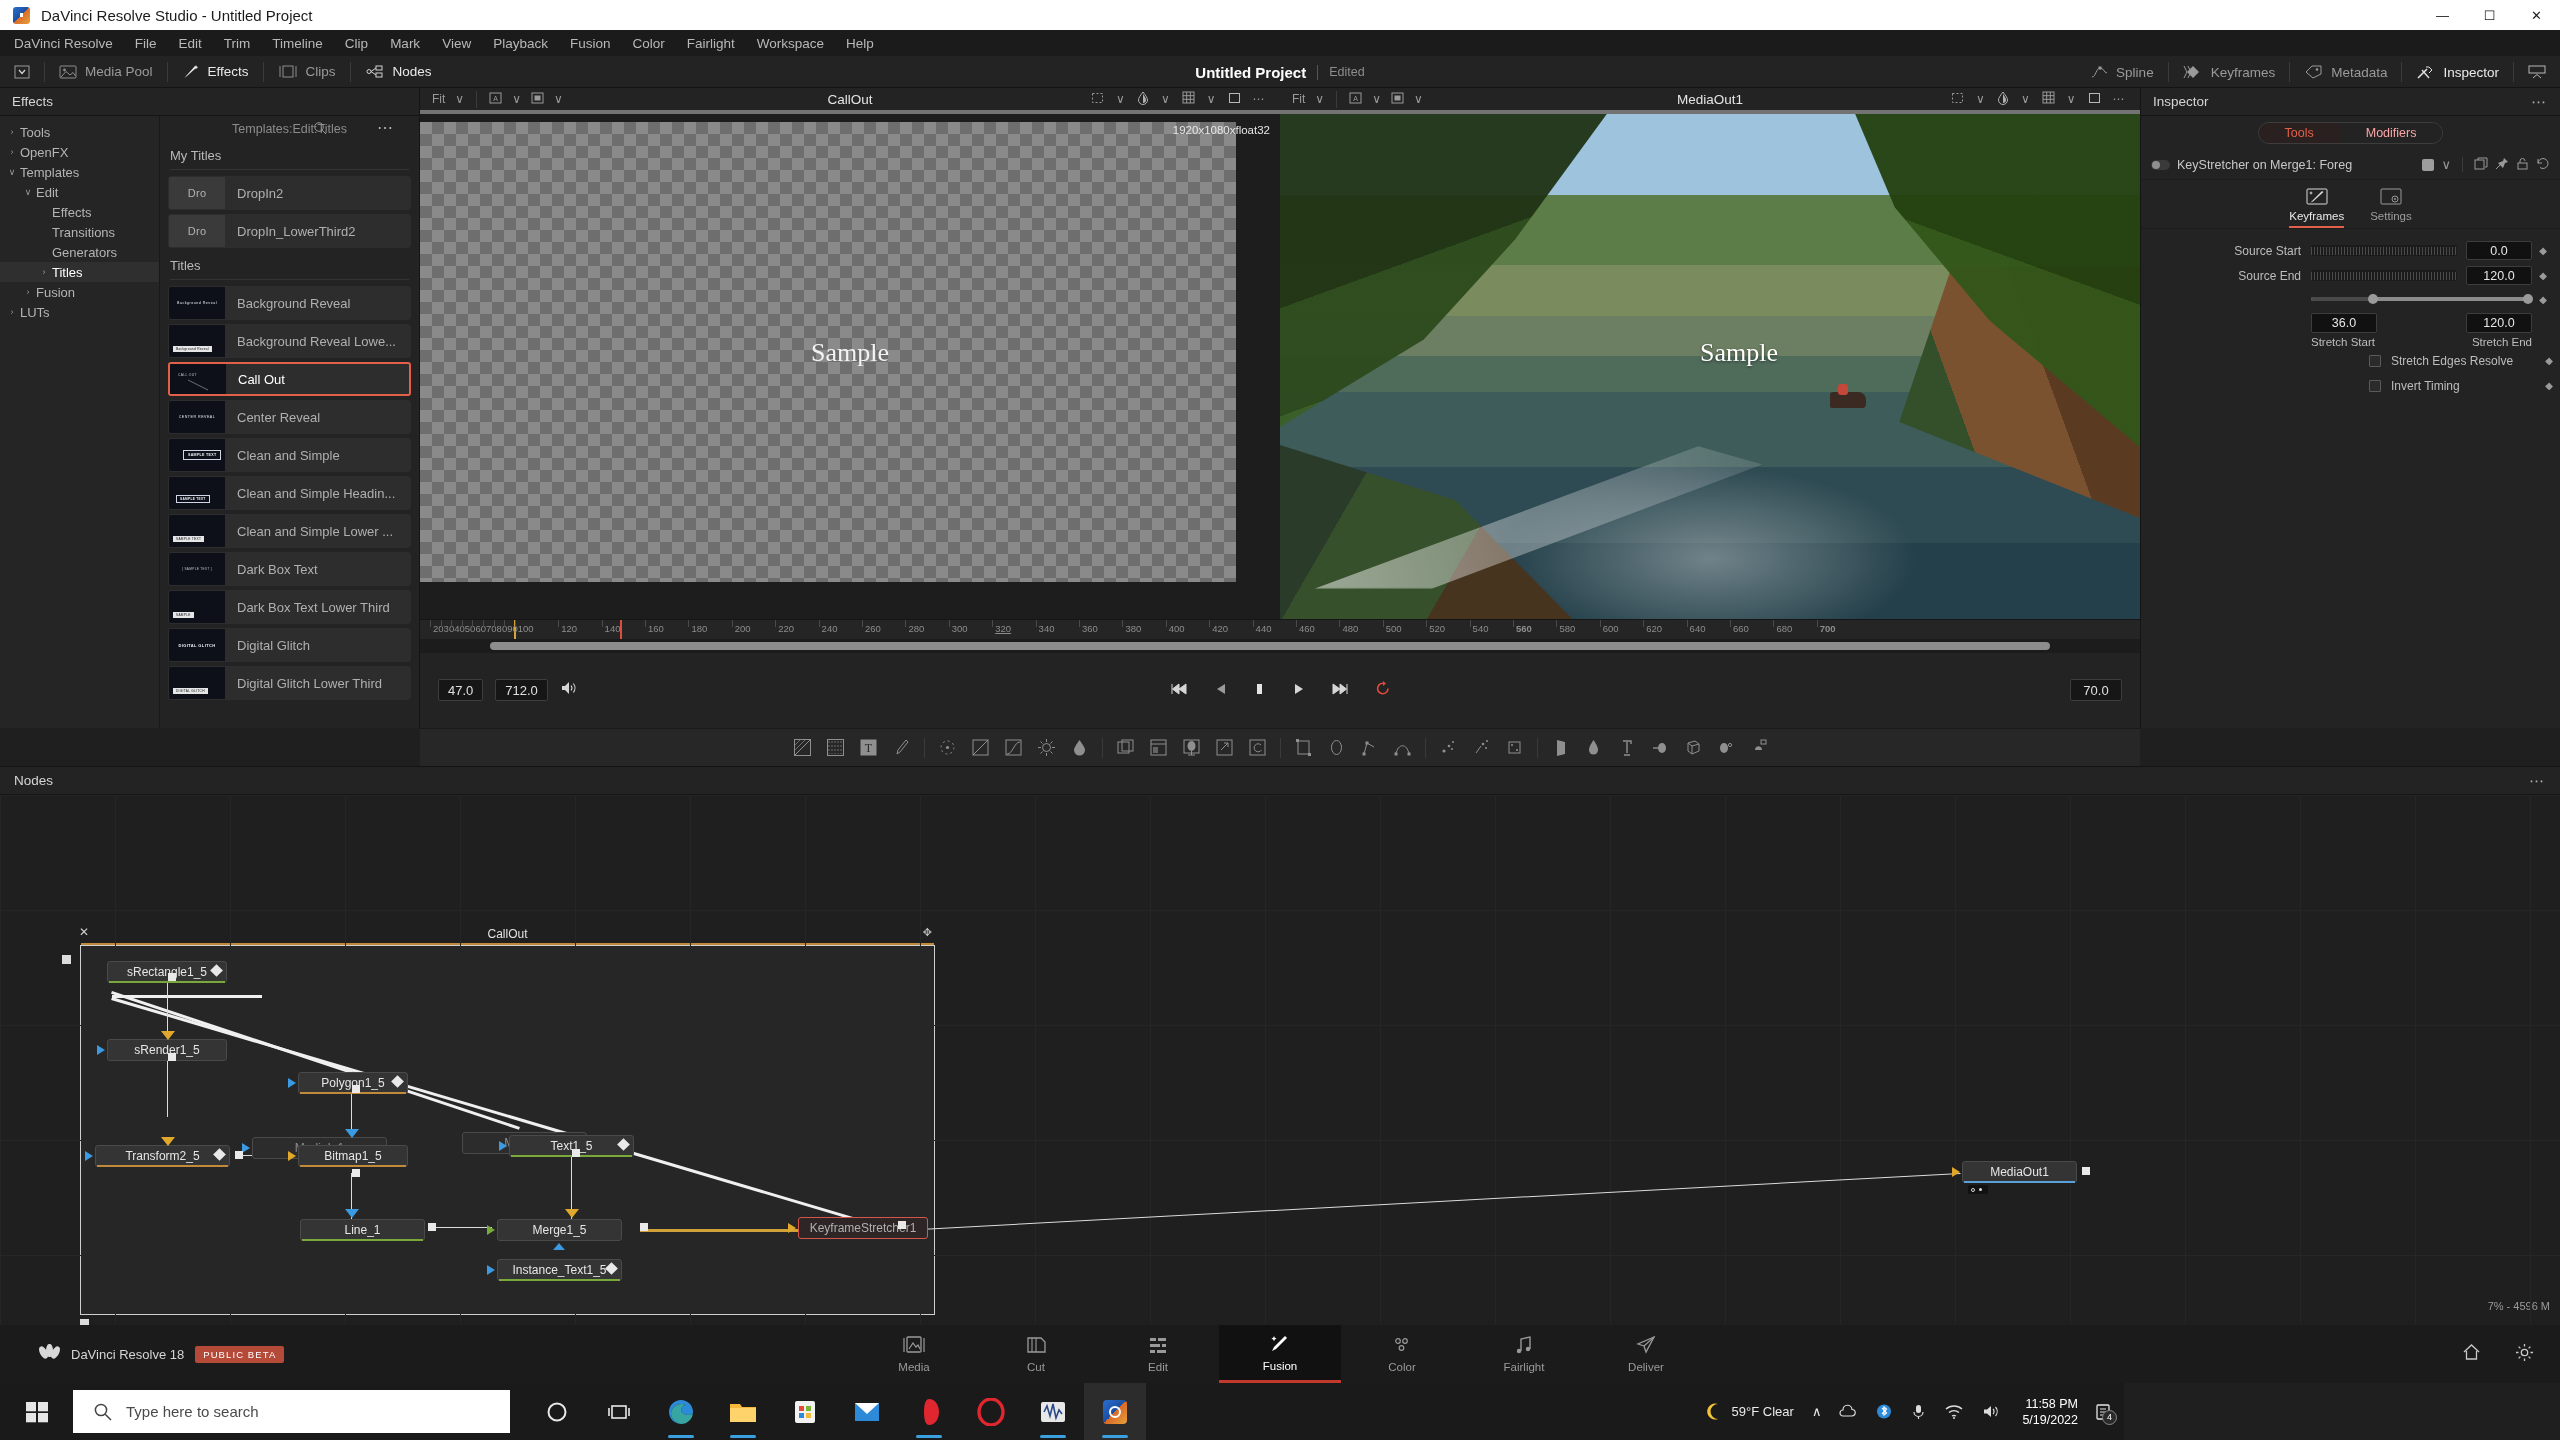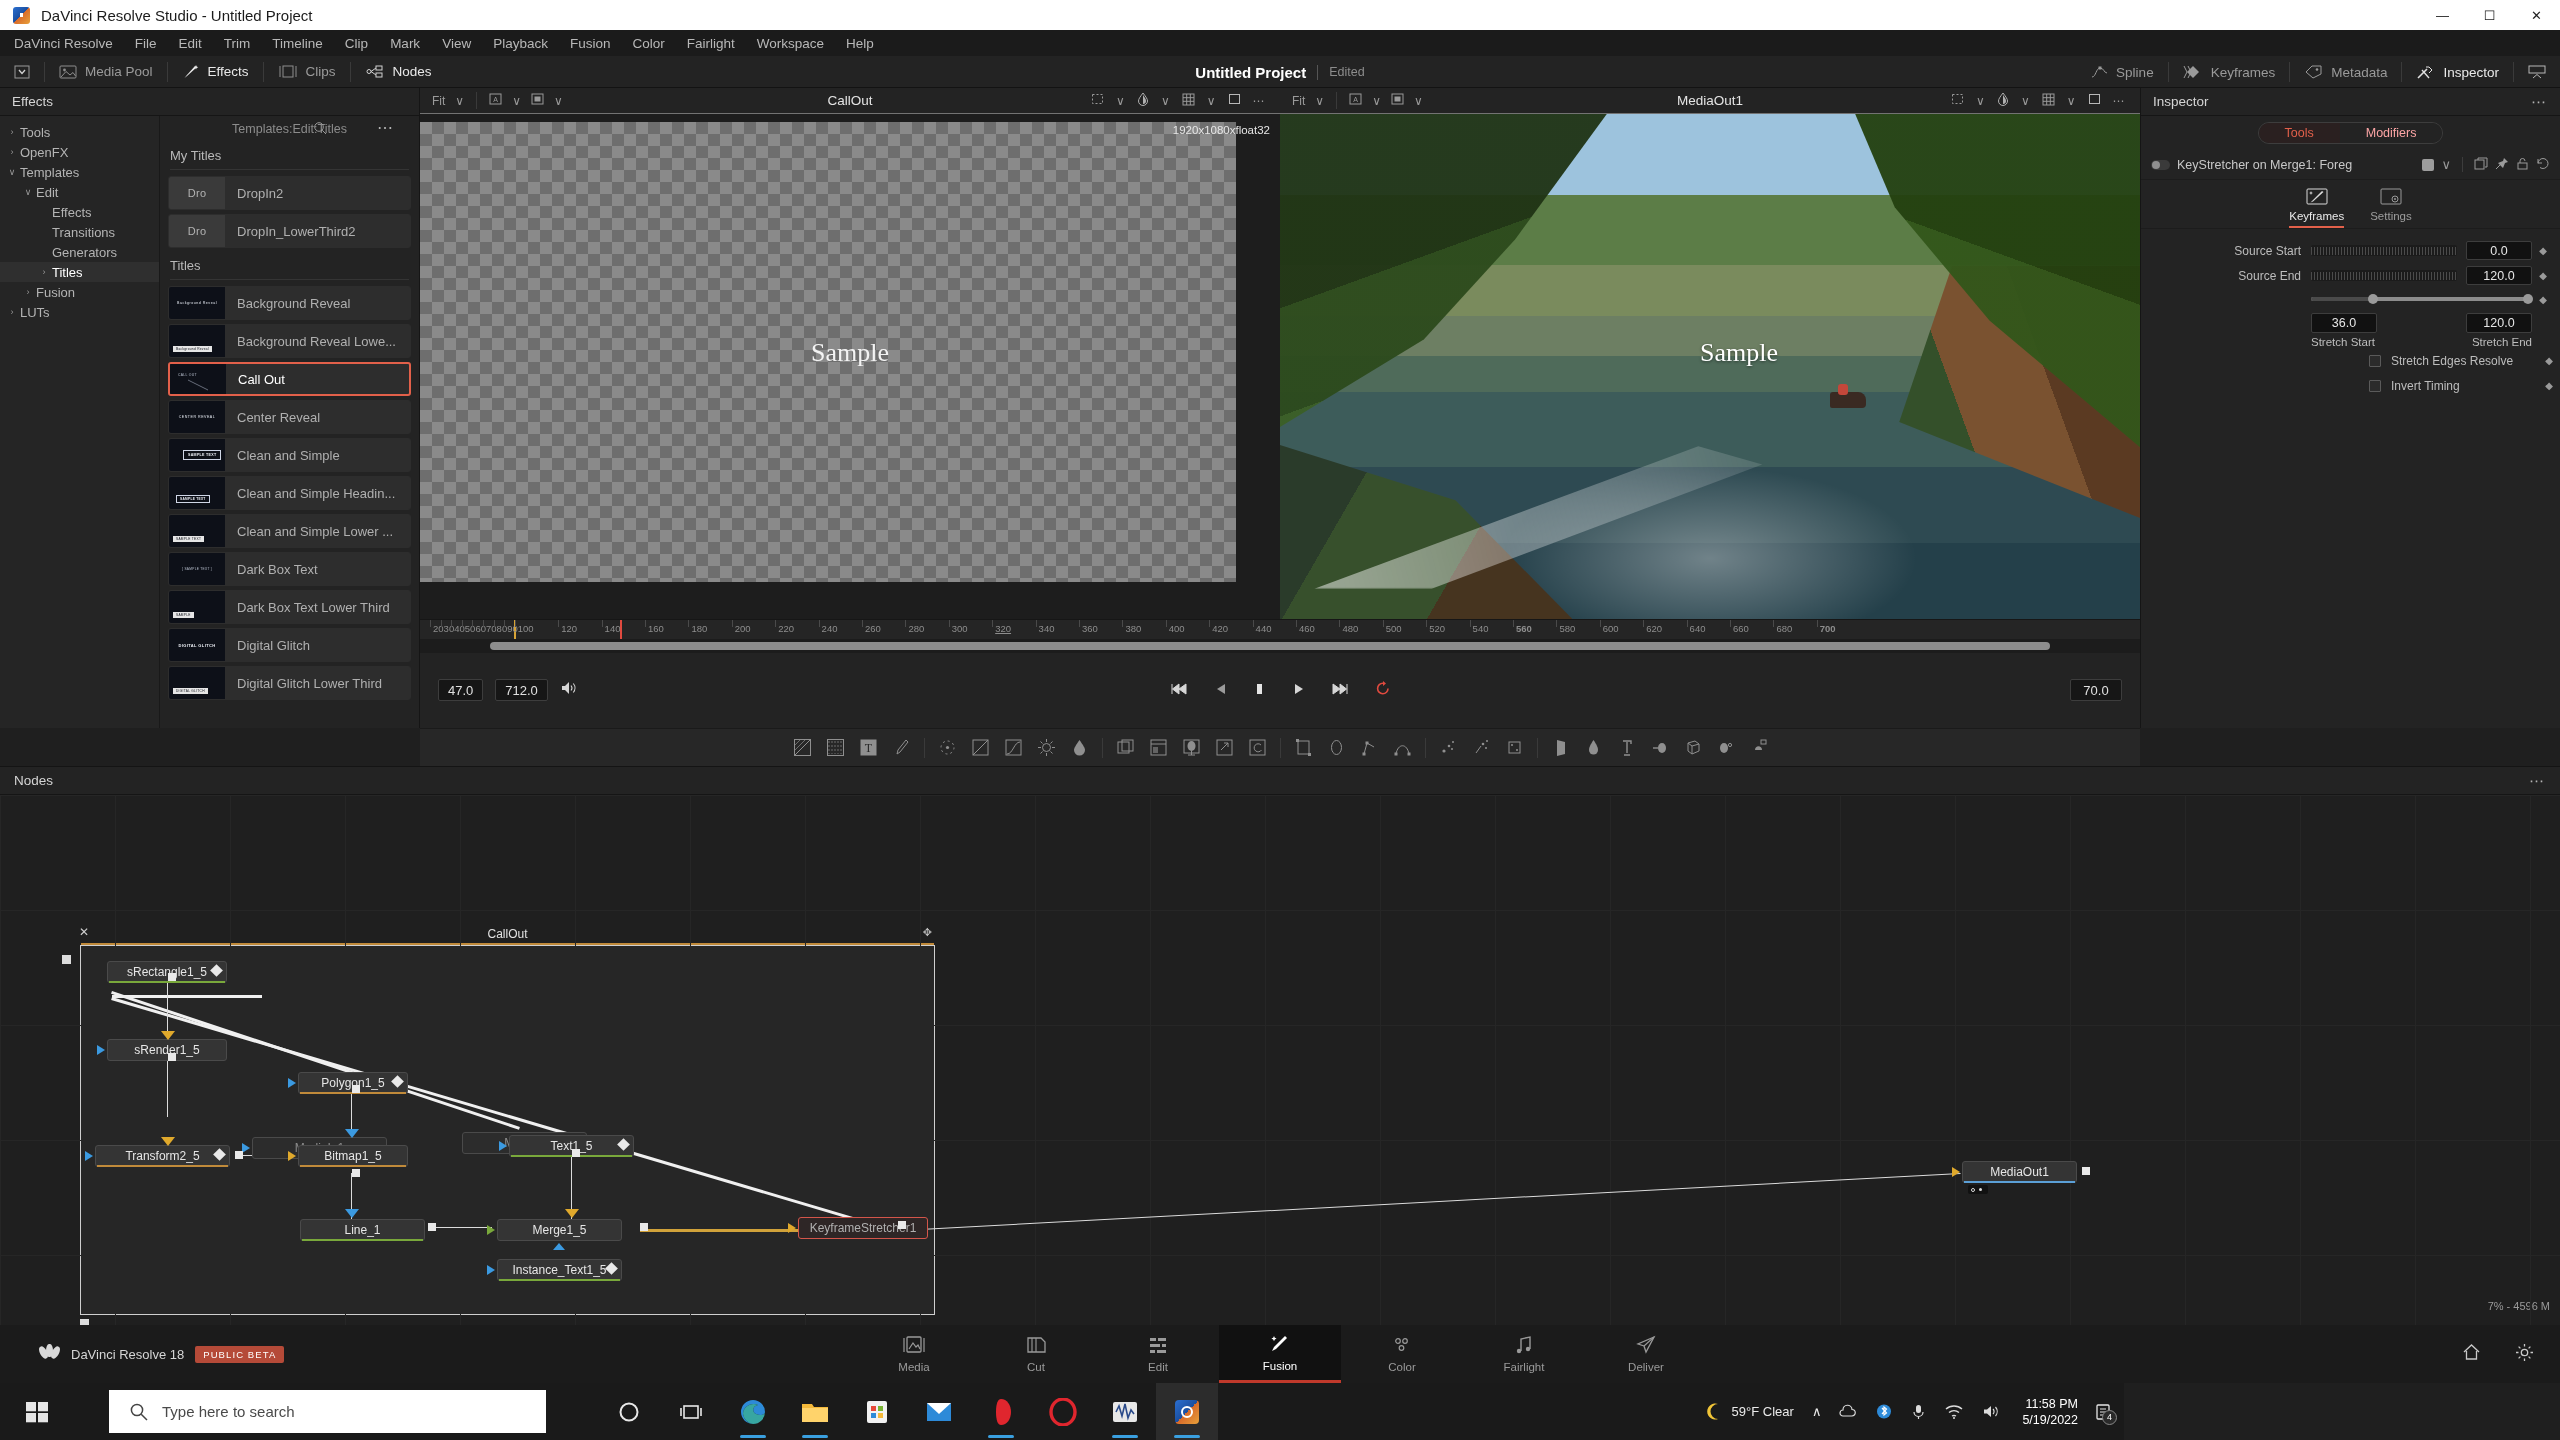--- a/index.html
+++ b/index.html
@@ -93,21 +93,21 @@
     letter-spacing: .3px; position: relative; overflow:hidden;
   }
   .tpl-thumb.gray { background: #3a3a3a; color:#b3b3b3; font-size: 11px; }
   .tpl-label { padding-left: 12px; font-size: 13px; color: #b0b0b0; white-space: nowrap; overflow: hidden;}
   .tpl-row.sel .tpl-label { color: #fff; }
 
   
   .viewer-area {
     position: absolute; top: 88px; left: 420px; width: 1720px; height: 640px; background: #1d1d1d;
   }
-  .vw-toolbar { height: 26px; display: flex; align-items: center; background: #232323; border-bottom:1px solid #737373;}
+  .vw-toolbar { height: 26px; display: flex; align-items: center; background: #232323; border-bottom:4px solid #737373;}
   .vw-half { position: relative; height: 26px; display: flex; align-items: center; }
   .vw-left-ctrl { display: flex; align-items: center; gap: 2px; padding-left: 8px; }
   .mini { font-size: 12px; color: #9a9a9a; padding: 0 4px; }
   .vw-name { position: absolute; left: 0; right: 0; text-align: center; font-size: 13.5px; color: #e4e4e4; }
   .vsep { width: 1px; height: 17px; background: #3a3a3a; margin: 0 6px; }
 
   .viewers { display: flex; height: 505px; }
   .viewer { position: relative; overflow: hidden; background: #1d1d1d; }
   .vA { width: 860px; padding-left: 32px; }
   .vB { width: 860px; }
@@ -280,21 +280,21 @@
   .pb-logo span { position: absolute; width: 7px; height: 13px; background: #d8d8d8; border-radius: 50%/60%; }
   .pb-name { font-size: 13px; color: #d6d6d6; }
   .beta { background: #b54a38; color: #fff; font-size: 9.5px; letter-spacing: 1.1px; padding: 3px 8px; border-radius: 2px; }
   .pb-pages { position: absolute; left: 0; right: 0; display: flex; justify-content: center; gap: 0; }
   .pb-page { width: 122px; height: 58px; display: flex; flex-direction: column; align-items: center; justify-content: center; gap: 4px;
              font-size: 11.5px; color: #9a9a9a; }
   .pb-page.on { color: #fff; background: #111; border-bottom: 3px solid #c0392b; }
   .pb-right { position: absolute; right: 26px; display: flex; gap: 34px; color: #c9c9c9; font-size: 16px; }
 
   
-  .taskbar { position: absolute; left: 0; top: 1383px; width: 2124px; height: 57px; background: #1a1a1a; display: flex; align-items: center; gap: 36px; }
+  .taskbar { position: absolute; left: 0; top: 1383px; width: 2124px; height: 57px; background: #1a1a1a; display: flex; align-items: center; }
   .start { width: 73px; height: 57px; display: flex; align-items: center; justify-content: center; }
   .search-box { width: 437px; height: 43px; background: #fff; display: flex; align-items: center; gap: 14px; padding-left: 20px; }
   .search-box .ph { font-size: 15px; color: #4a4a4a; }
   .tb-icons { display: flex; align-items: center; gap: 0; padding-left: 16px; }
   .tbi { width: 62px; height: 57px; display: flex; align-items: center; justify-content: center; position: relative; }
   .tbi.active { background: #2c2c2c; }
   .tbi .under { position: absolute; bottom: 2px; width: 26px; height: 3px; background: #3aa0e0; border-radius: 2px;}
   .tray { position: absolute; right: 0; display: flex; align-items: center; gap: 0; height: 57px; padding-right: 8px;}
   .tray-item { padding: 0 9px; color: #eaeaea; font-size: 13px; display: flex; align-items: center; gap: 7px;}
   .clock { display: flex; flex-direction: column; align-items: flex-end; font-size: 12.5px; color: #fff; line-height: 16px; padding: 0 12px;}

